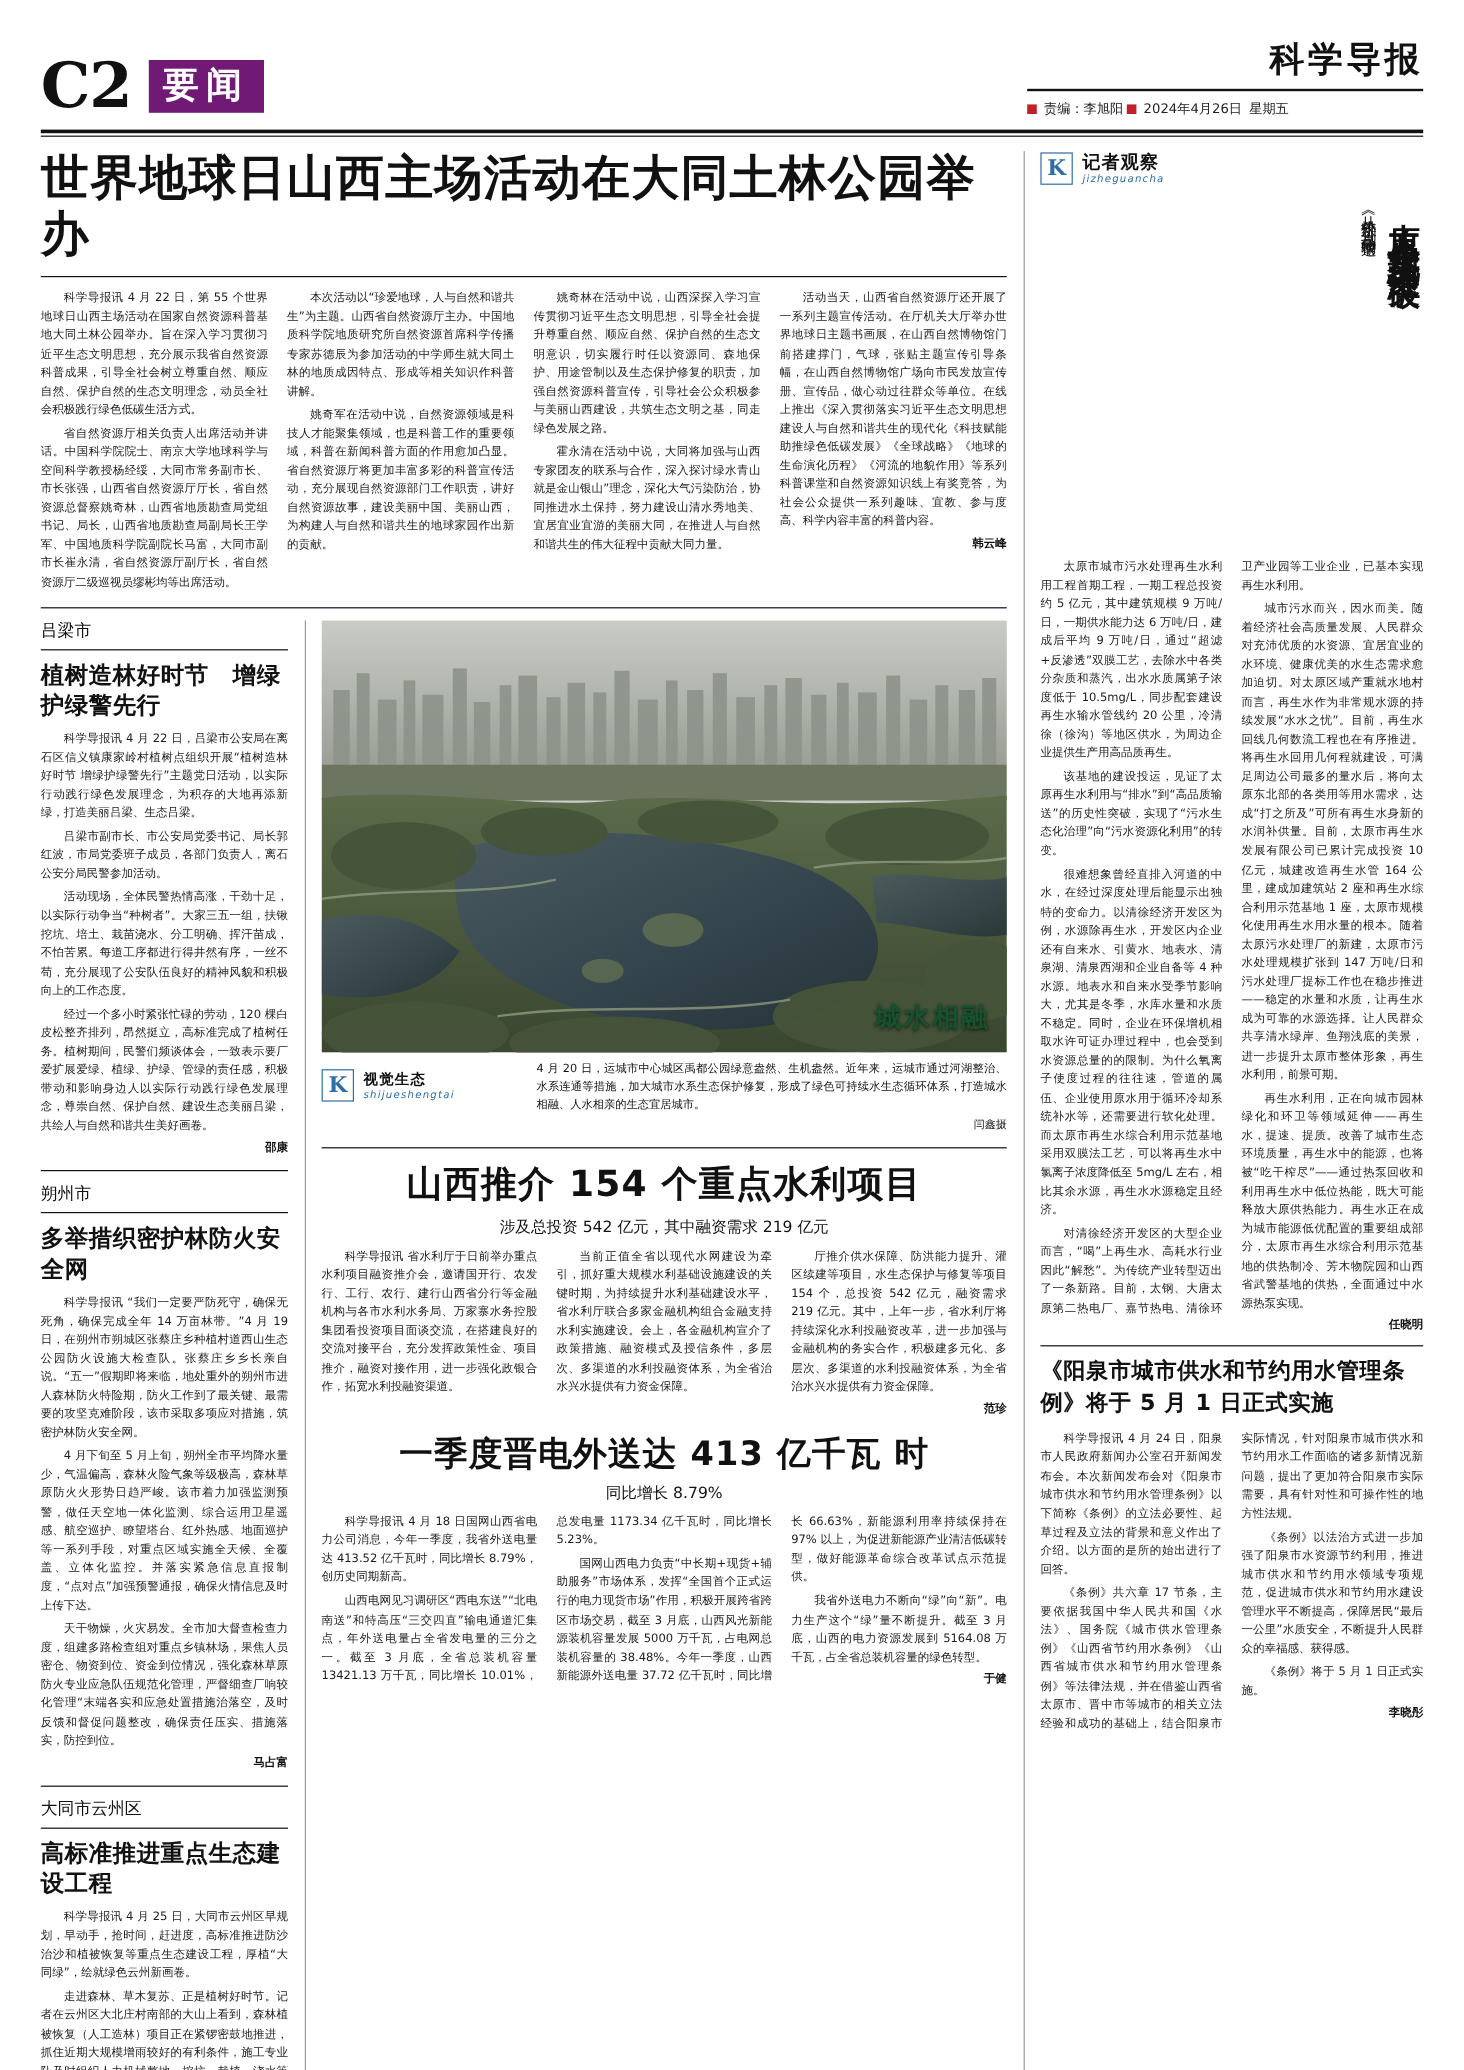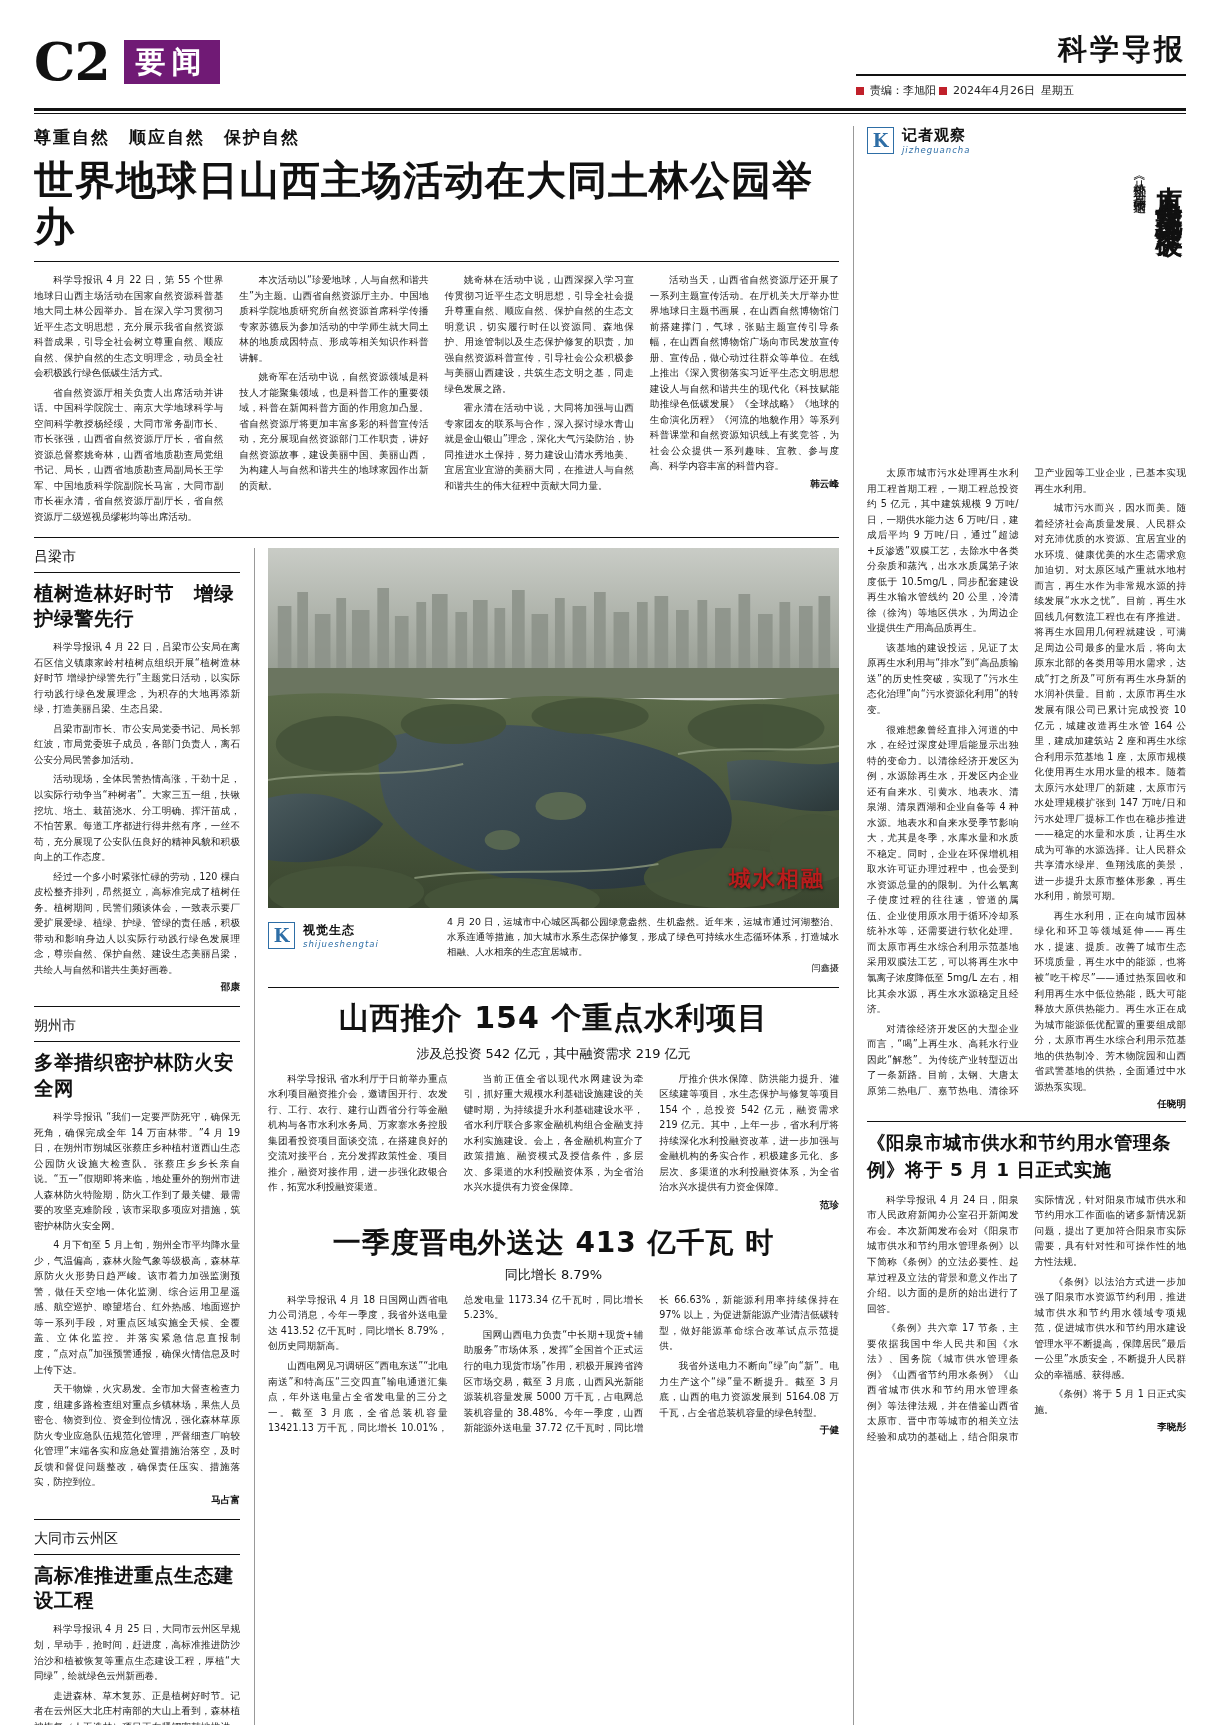--- a/index.html
+++ b/index.html
@@ -8,21 +8,21 @@
     width:1220px; height:1725px;
     background:#ffffff;
     font-family:"DejaVu Sans","Liberation Sans",sans-serif;
     color:#111;
     position:relative;
     overflow:hidden;
   }
   .page { width:1220px; height:1725px; padding:26px 34px 16px 34px; position:relative; }
 
   
-  .masthead { display:flex; align-items:center; justify-content:space-between; }
+  .masthead { display:flex; align-items:flex-end; justify-content:space-between; }
   .mh-left { display:flex; align-items:center; gap:14px; }
   .pageno { font-family:"DejaVu Serif","Liberation Serif",serif; font-size:52px; font-weight:700; letter-spacing:-1px; line-height:1; }
   .sec-badge { background:#701a75; color:#fff; font-size:30px; font-weight:700; padding:5px 12px; letter-spacing:6px; line-height:1.15; }
   .mh-right { text-align:right; padding-top:4px; }
   .paper-name { font-family:"DejaVu Serif","Liberation Serif",serif; font-size:29px; font-weight:700; letter-spacing:3px; }
   .mh-meta { margin-top:7px; font-size:11px; color:#222; display:flex; flex-direction:row; align-items:flex-end; gap:3px;}
   .mh-meta-row { display:flex; align-items:center; gap:6px; }
   .redsq { width:8px; height:8px; background:#c0202a; display:inline-block; }
   .mh-rule { border-top:2px solid #111; margin-top:4px; width:330px; }
 
@@ -44,21 +44,21 @@
   .cols2 { column-count:2; column-gap:16px; }
   p.body { font-size:9.6px; line-height:1.62; text-align:justify; margin:0 0 4px 0; text-indent:2em; color:#1b1b1b; }
   .sign { text-align:right; font-weight:700; font-size:9.6px; margin-top:3px; }
   .citytag { font-size:14px; font-weight:400; margin:0 0 6px 0; }
   .sub-rule { border-top:1px solid #111; margin:4px 0 8px; }
   .headline-2 { font-size:19.5px; font-weight:700; line-height:1.3; letter-spacing:0.5px; margin-bottom:8px;}
 
   
   .photo-wrap { position:relative; }
   .photo { width:100%; height:360px; display:block; }
-  .photo-caption-tag { position:absolute; right:14px; bottom:14px; color:#b91c1c; font-size:22px; font-weight:700; letter-spacing:2px; text-shadow:0 1px 3px rgba(0,0,0,.75); }
+  .photo-caption-tag { position:absolute; right:14px; bottom:14px; color:#14532d; font-size:22px; font-weight:700; letter-spacing:2px; text-shadow:0 1px 3px rgba(0,0,0,.75); }
   .vis-eco { display:flex; align-items:center; gap:8px; margin-top:8px; }
   .k-box { width:27px; height:27px; border:1.6px solid #2e6ea6; color:#2e6ea6; font-family:"DejaVu Serif","Liberation Serif",serif; font-weight:700; font-size:18px; display:flex; align-items:center; justify-content:center; }
   .vis-eco-txt .t1 { font-size:12px; font-weight:700; letter-spacing:1px; }
   .vis-eco-txt .t2 { font-size:8.5px; color:#2e6ea6; font-style:italic; letter-spacing:1px; }
 
   .headline-3 { font-size:30px; font-weight:700; text-align:center; letter-spacing:1px; margin:10px 0 6px; }
   .subhead-c { font-size:13px; text-align:center; margin-bottom:8px; }
   .headline-4 { font-size:28px; font-weight:700; text-align:center; letter-spacing:1px; margin:12px 0 4px; }
 
   
@@ -100,21 +100,20 @@
     </div>
   </div>
   <div class="topline"></div>
   <div class="topline2"></div>
 
   <div class="grid">
 
     <div class="col-main">
 
       <div>
-        <div class="kicker">尊重自然　顺应自然　保护自然</div>
         <div class="headline-1">世界地球日山西主场活动在大同土林公园举办</div>
         <div class="hr-thin"></div>
         <div class="cols4">
           <p class="body">科学导报讯 4 月 22 日，第 55 个世界地球日山西主场活动在国家自然资源科普基地大同土林公园举办。旨在深入学习贯彻习近平生态文明思想，充分展示我省自然资源科普成果，引导全社会树立尊重自然、顺应自然、保护自然的生态文明理念，动员全社会积极践行绿色低碳生活方式。</p>
           <p class="body">省自然资源厅相关负责人出席活动并讲话。中国科学院院士、南京大学地球科学与空间科学教授杨经绥，大同市常务副市长、市长张强，山西省自然资源厅厅长，省自然资源总督察姚奇林，山西省地质勘查局党组书记、局长，山西省地质勘查局副局长王学军、中国地质科学院副院长马富，大同市副市长崔永清，省自然资源厅副厅长，省自然资源厅二级巡视员缪彬均等出席活动。</p>
           <p class="body">本次活动以“珍爱地球，人与自然和谐共生”为主题。山西省自然资源厅主办。中国地质科学院地质研究所自然资源首席科学传播专家苏德辰为参加活动的中学师生就大同土林的地质成因特点、形成等相关知识作科普讲解。</p>
           <p class="body">姚奇军在活动中说，自然资源领域是科技人才能聚集领域，也是科普工作的重要领域，科普在新闻科普方面的作用愈加凸显。省自然资源厅将更加丰富多彩的科普宣传活动，充分展现自然资源部门工作职责，讲好自然资源故事，建设美丽中国、美丽山西，为构建人与自然和谐共生的地球家园作出新的贡献。</p>
           <p class="body">姚奇林在活动中说，山西深探入学习宣传贯彻习近平生态文明思想，引导全社会提升尊重自然、顺应自然、保护自然的生态文明意识，切实履行时任以资源同、森地保护、用途管制以及生态保护修复的职责，加强自然资源科普宣传，引导社会公众积极参与美丽山西建设，共筑生态文明之基，同走绿色发展之路。</p>
           <p class="body">霍永清在活动中说，大同将加强与山西专家团友的联系与合作，深入探讨绿水青山就是金山银山”理念，深化大气污染防治，协同推进水土保持，努力建设山清水秀地美、宜居宜业宜游的美丽大同，在推进人与自然和谐共生的伟大征程中贡献大同力量。</p>
           <p class="body">活动当天，山西省自然资源厅还开展了一系列主题宣传活动。在厅机关大厅举办世界地球日主题书画展，在山西自然博物馆门前搭建撑门，气球，张贴主题宣传引导条幅，在山西自然博物馆广场向市民发放宣传册、宣传品，做心动过往群众等单位。在线上推出《深入贯彻落实习近平生态文明思想 建设人与自然和谐共生的现代化《科技赋能 助推绿色低碳发展》《全球战略》《地球的生命演化历程》《河流的地貌作用》等系列科普课堂和自然资源知识线上有奖竞答，为社会公众提供一系列趣味、宜教、参与度高、科学内容丰富的科普内容。</p>

